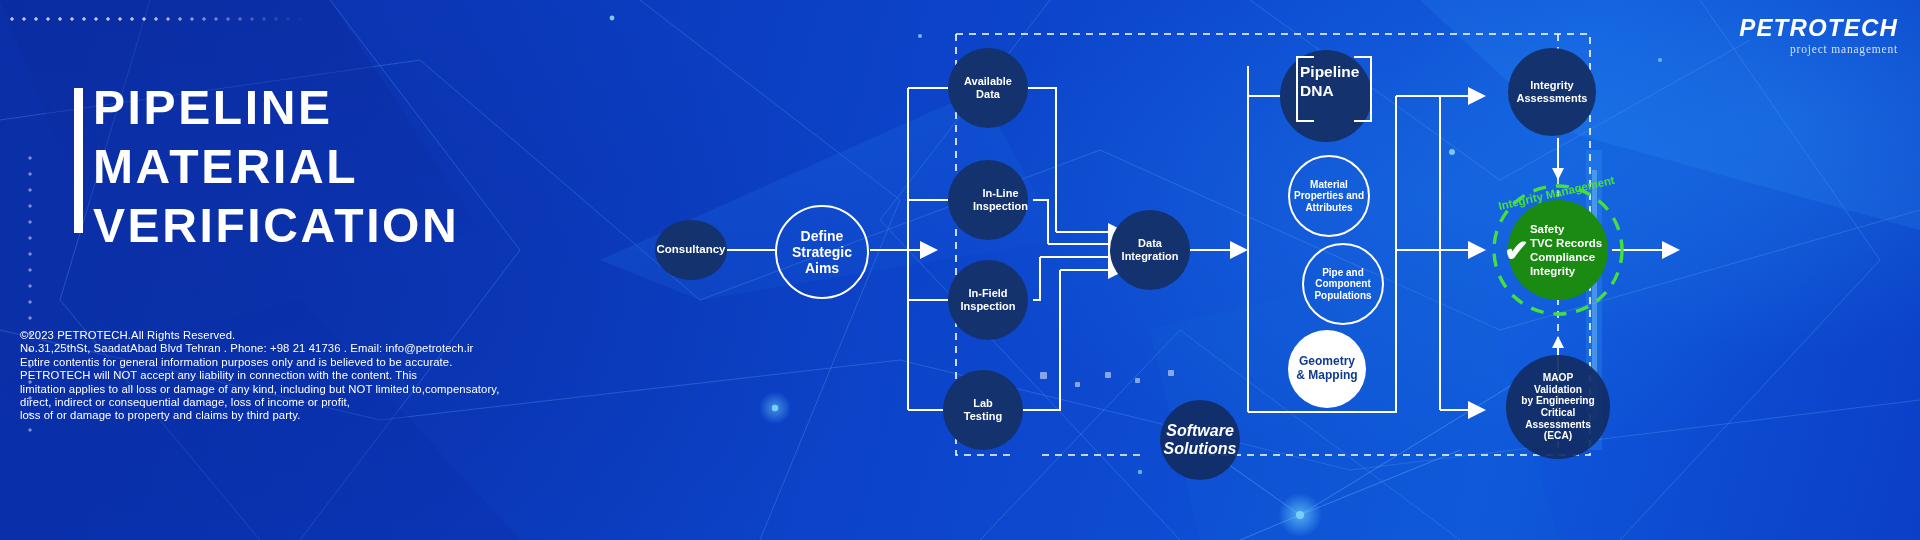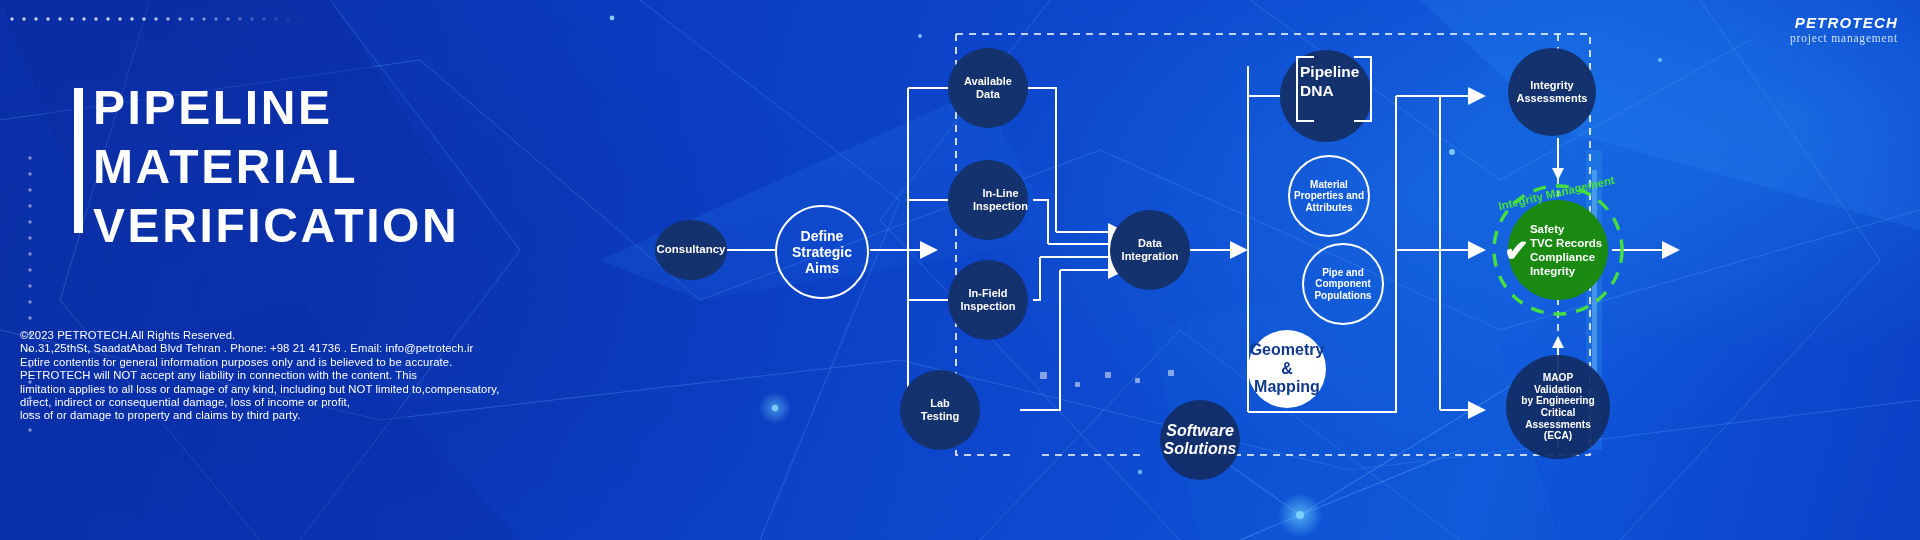--- a/index.html
+++ b/index.html
@@ -40,21 +40,21 @@
     text-align:center;color:#fff;font-weight:700;line-height:1.15;}
   .node.dark{background:#13326e;}
   .node.dark.soft{background:rgba(17,44,100,.92);}
   .node.ring{background:transparent;border:2px solid #fff;}
   .node.white{background:#fff;color:#113a8f;font-weight:600;}
   .node.green{background:#1a8a12;}
   .lbl{pointer-events:none;}
   .dnabox{position:absolute;color:#fff;font-weight:800;font-size:15.5px;line-height:19px;text-align:left;}
   .bracket{position:absolute;border:2.4px solid #fff;width:16px;}
   .logo{position:absolute;right:22px;top:14px;text-align:right;}
-  .logo .l1{color:#fff;font-weight:800;font-size:15px;letter-spacing:1.2px;font-style:italic;}
+  .logo .l1{color:#fff;font-weight:800;font-size:24px;letter-spacing:1.2px;font-style:italic;}
   .logo .l2{color:#cfe0ff;font-size:11.5px;letter-spacing:.8px;margin-top:1px;font-family:Liberation Serif, serif;}
   .im-label{position:absolute;color:#46e03c;font-size:11.5px;font-weight:700;white-space:nowrap;}
   .check{position:absolute;color:#fff;font-size:30px;line-height:1;font-weight:900;}
 </style>
 </head>
 <body>
 
 <div id="stage">
 
   <svg class="bgsvg" viewBox="0 0 1920 540" preserveAspectRatio="none">
@@ -230,21 +230,21 @@
           <div>In-Line</div>
           <div>Inspection</div>
         </span>
     </div>
     <div class="node dark" style="left:948px;top:260px;width:80px;height:80px;font-size:11px;">
       <span class="lbl">
           <div>In-Field</div>
           <div>Inspection</div>
         </span>
     </div>
-    <div class="node dark" style="left:900px;top:370px;width:80px;height:80px;font-size:11px;">
+    <div class="node dark" style="left:943px;top:370px;width:80px;height:80px;font-size:11px;">
       <span class="lbl">
           <div>Lab</div>
           <div>Testing</div>
         </span>
     </div>
 
     <div class="node dark" style="left:1110px;top:210px;width:80px;height:80px;font-size:11px;">
       <span class="lbl">
           <div>Data</div>
           <div>Integration</div>
@@ -265,21 +265,21 @@
           <div>Attributes</div>
         </span>
     </div>
     <div class="node ring" style="left:1302px;top:243px;width:78px;height:78px;font-size:10px;">
       <span class="lbl">
           <div>Pipe and</div>
           <div>Component</div>
           <div>Populations</div>
         </span>
     </div>
-    <div class="node white" style="left:1248px;top:330px;width:78px;height:78px;font-size:16px;">
+    <div class="node white" style="left:1288px;top:330px;width:78px;height:78px;font-size:12px;">
       <span class="lbl">
           <div>Geometry</div>
           <div>&amp; Mapping</div>
         </span>
     </div>
 
     <div class="node dark" style="left:1508px;top:48px;width:88px;height:88px;font-size:11px;">
       <span class="lbl">
           <div>Integrity</div>
           <div>Assessments</div>

